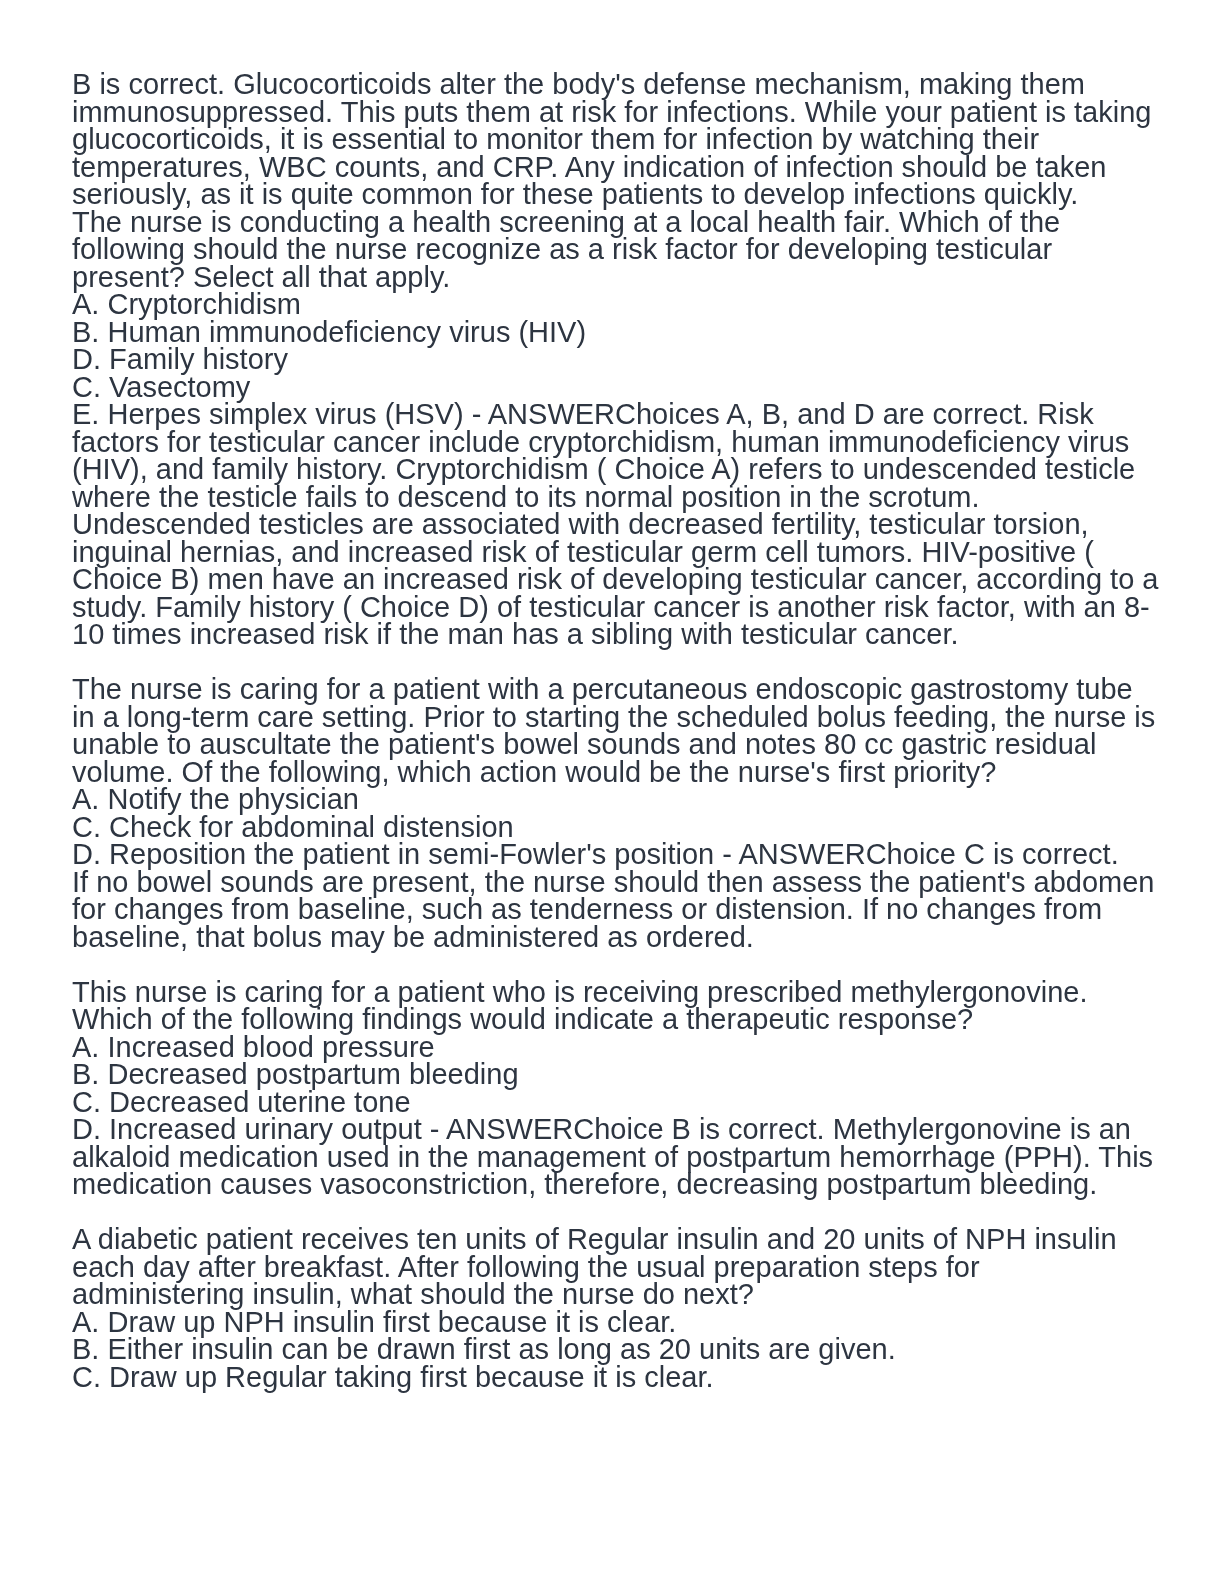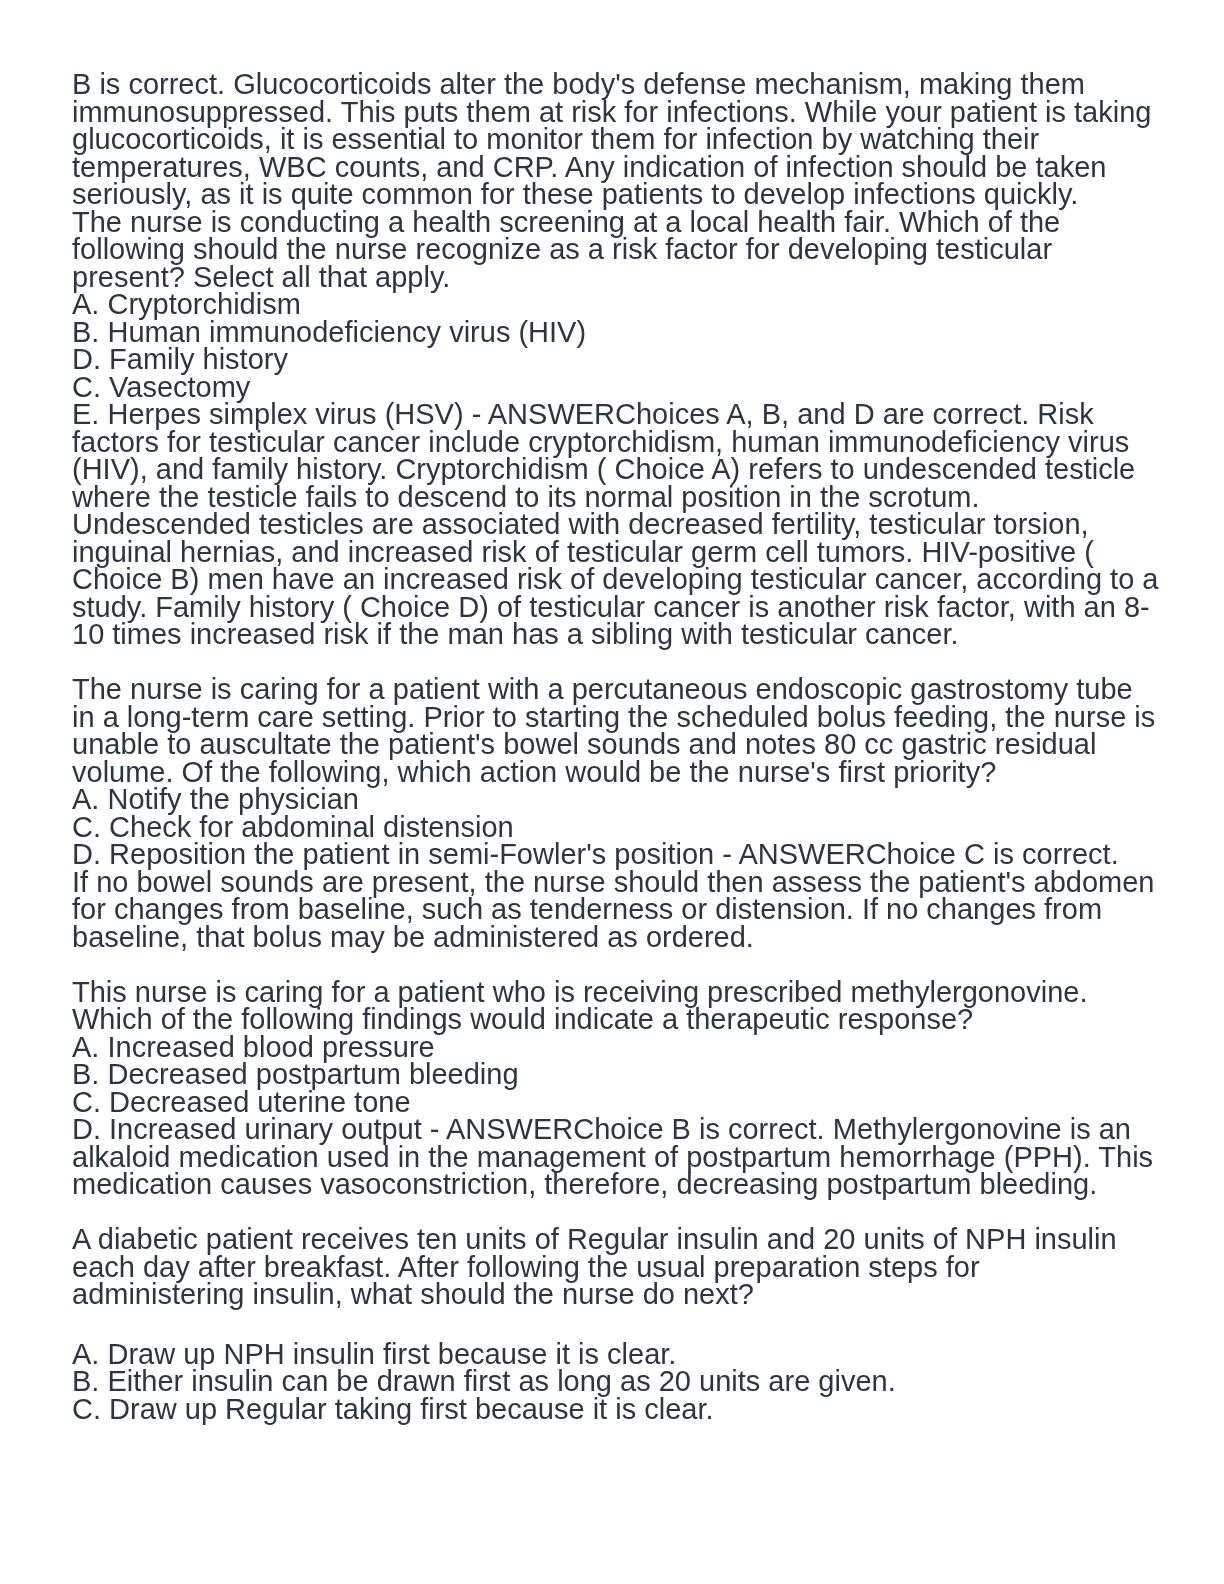--- a/index.html
+++ b/index.html
@@ -22,21 +22,20 @@
     font-size: 29px;
     line-height: 27.5px;
     color: #2d3541;
     letter-spacing: 0;
   }
   .block {
     margin: 0 0 27.5px 0;
   }
   .block:last-child {
     margin-bottom: 0;
-    margin-top: 32px;
   }
   .para, .opt {
     margin: 0;
     padding: 0;
     white-space: normal;
   }
 </style>
 </head>
 <body style="background: rgb(255, 255, 255);">
 

